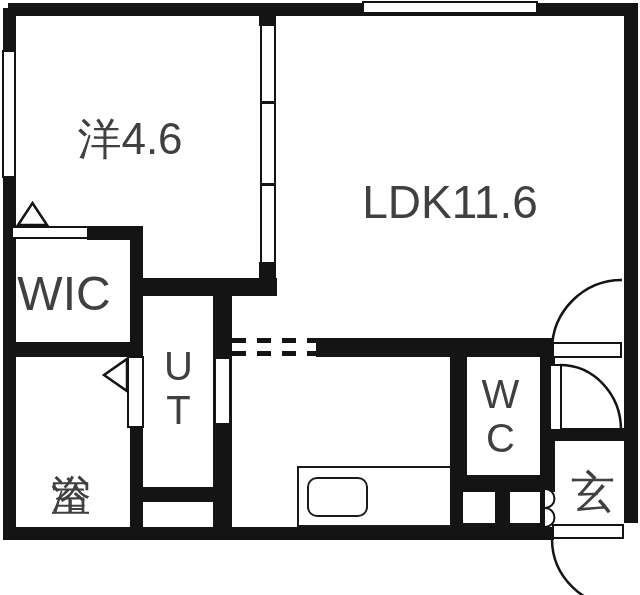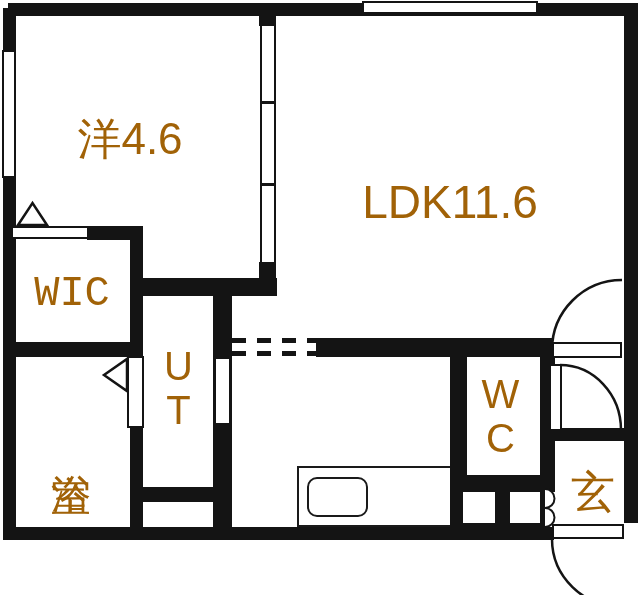--- a/index.html
+++ b/index.html
@@ -5,21 +5,21 @@
   html,body{margin:0;padding:0;background:#fff;}
   #plan{position:relative;width:640px;height:595px;background:#fff;overflow:hidden;
         font-family:"Liberation Sans","DejaVu Sans",sans-serif;}
   .wall{position:absolute;background:#141414;}
   .panel{position:absolute;background:#fff;border:2px solid #141414;box-sizing:border-box;}
   .whitebox{position:absolute;background:#fff;}
   .divider{position:absolute;background:#141414;}
   .dash{position:absolute;height:5px;
         background:repeating-linear-gradient(90deg,#141414 0 14px,rgba(0,0,0,0) 14px 25px);}
   .fixture{position:absolute;background:#fff;border:2px solid #1a1a1a;box-sizing:border-box;}
-  .label{position:absolute;transform:translate(-50%,-50%);color:#a16207;white-space:nowrap;
+  .label{position:absolute;transform:translate(-50%,-50%);color:#404040;white-space:nowrap;
          line-height:1.02;}
   .vert{writing-mode:vertical-lr;text-orientation:upright;}
   svg.overlay{position:absolute;left:0;top:0;pointer-events:none;}
 </style>
 </head>
 <body>
 
 <div id="plan">
 
   <div class="dash" style="left:232px;top:338px;width:84px;"></div>
@@ -69,19 +69,19 @@
     <path d="M 552 350 A 70 70 0 0 1 622 280" fill="none" stroke="#141414" stroke-width="2.5"></path>
     <path d="M 560 365 A 61 65 0 0 1 621 430" fill="none" stroke="#141414" stroke-width="2.5"></path>
     <path d="M 552 539 A 70 68 0 0 0 622 607" fill="none" stroke="#141414" stroke-width="2.5"></path>
     <path d="M 545 489 A 9.5 9.5 0 0 1 545 508 M 545 508 A 9.5 9.5 0 0 1 545 527" fill="#ffffff" stroke="#141414" stroke-width="2"></path>
     <polygon points="18,225 47,225 32.5,203" fill="#ffffff" stroke="#141414" stroke-width="2.5"></polygon>
     <polygon points="127,359 127,391 104,375" fill="#ffffff" stroke="#141414" stroke-width="2.5"></polygon>
   </svg>
 
   <div class="label" style="left:130px;top:139px;font-size:44px;">洋4.6</div>
   <div class="label" style="left:450px;top:193px;font-size:46px;margin-top:9px;">LDK11.6</div>
-  <div class="label" style="left:72px;top:294px;font-size:42px;font-family:Liberation Mono, monospace;">WIC</div>
+  <div class="label" style="left:64px;top:294px;font-size:48px;">WIC</div>
   <div class="label vert" style="left:71px;top:442px;font-size:40px;">浴室</div>
   <div class="label vert" style="left:178px;top:388px;font-size:40px;">UT</div>
   <div class="label vert" style="left:500px;top:416px;font-size:40px;">WC</div>
   <div class="label" style="left:593px;top:492px;font-size:44px;">玄</div>
 
 </div>
 
 </body></html>

